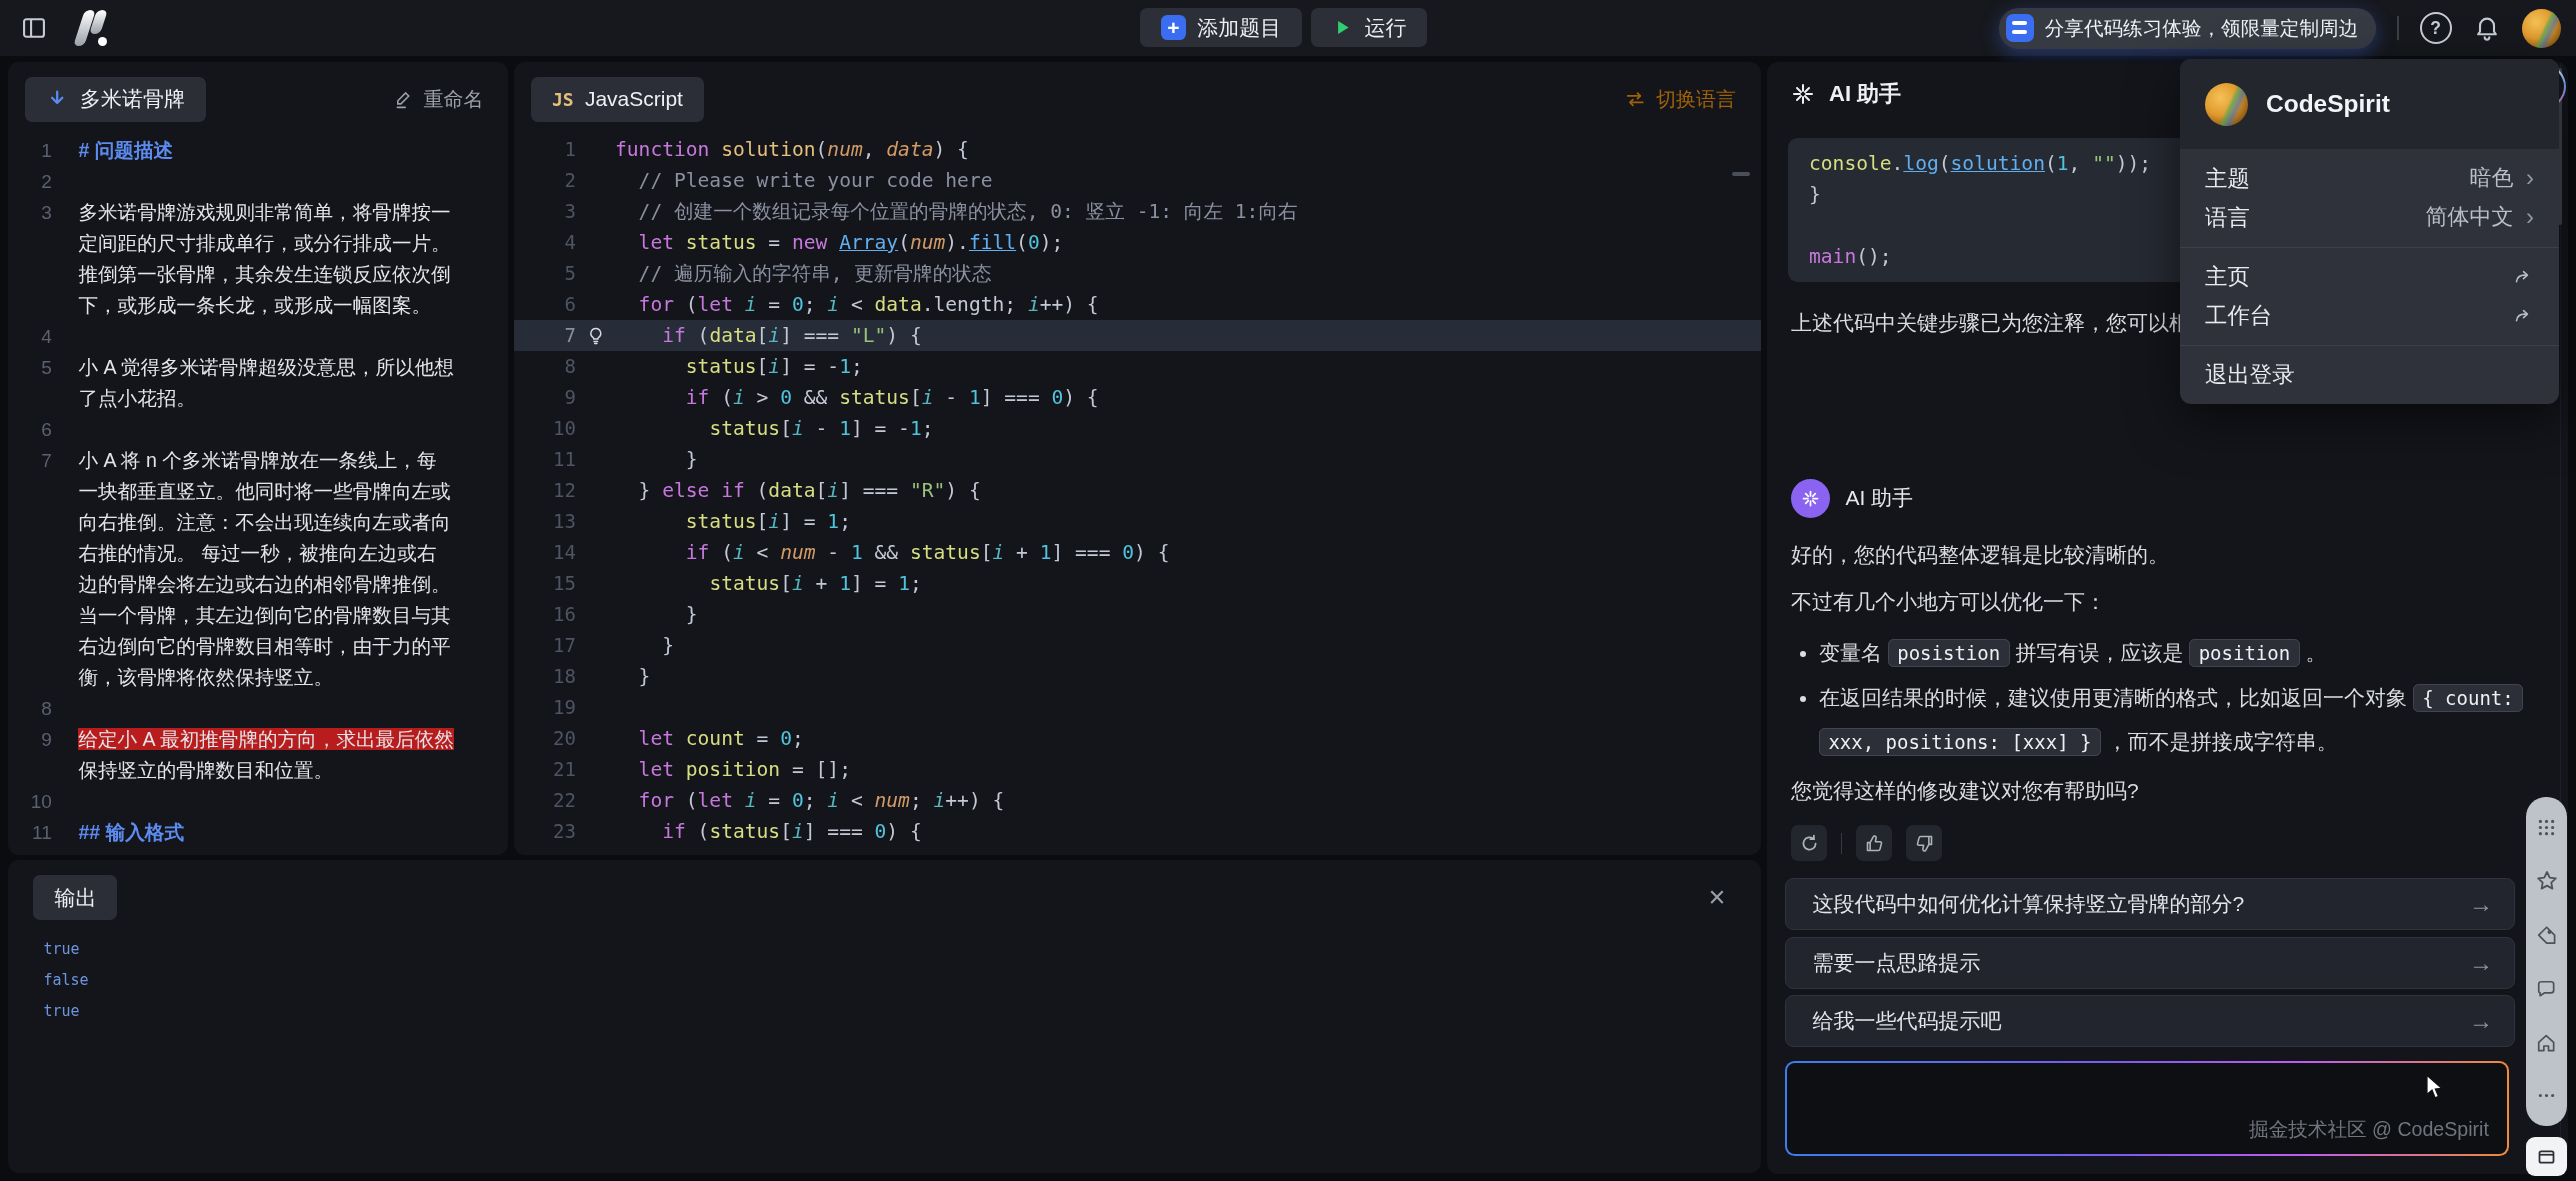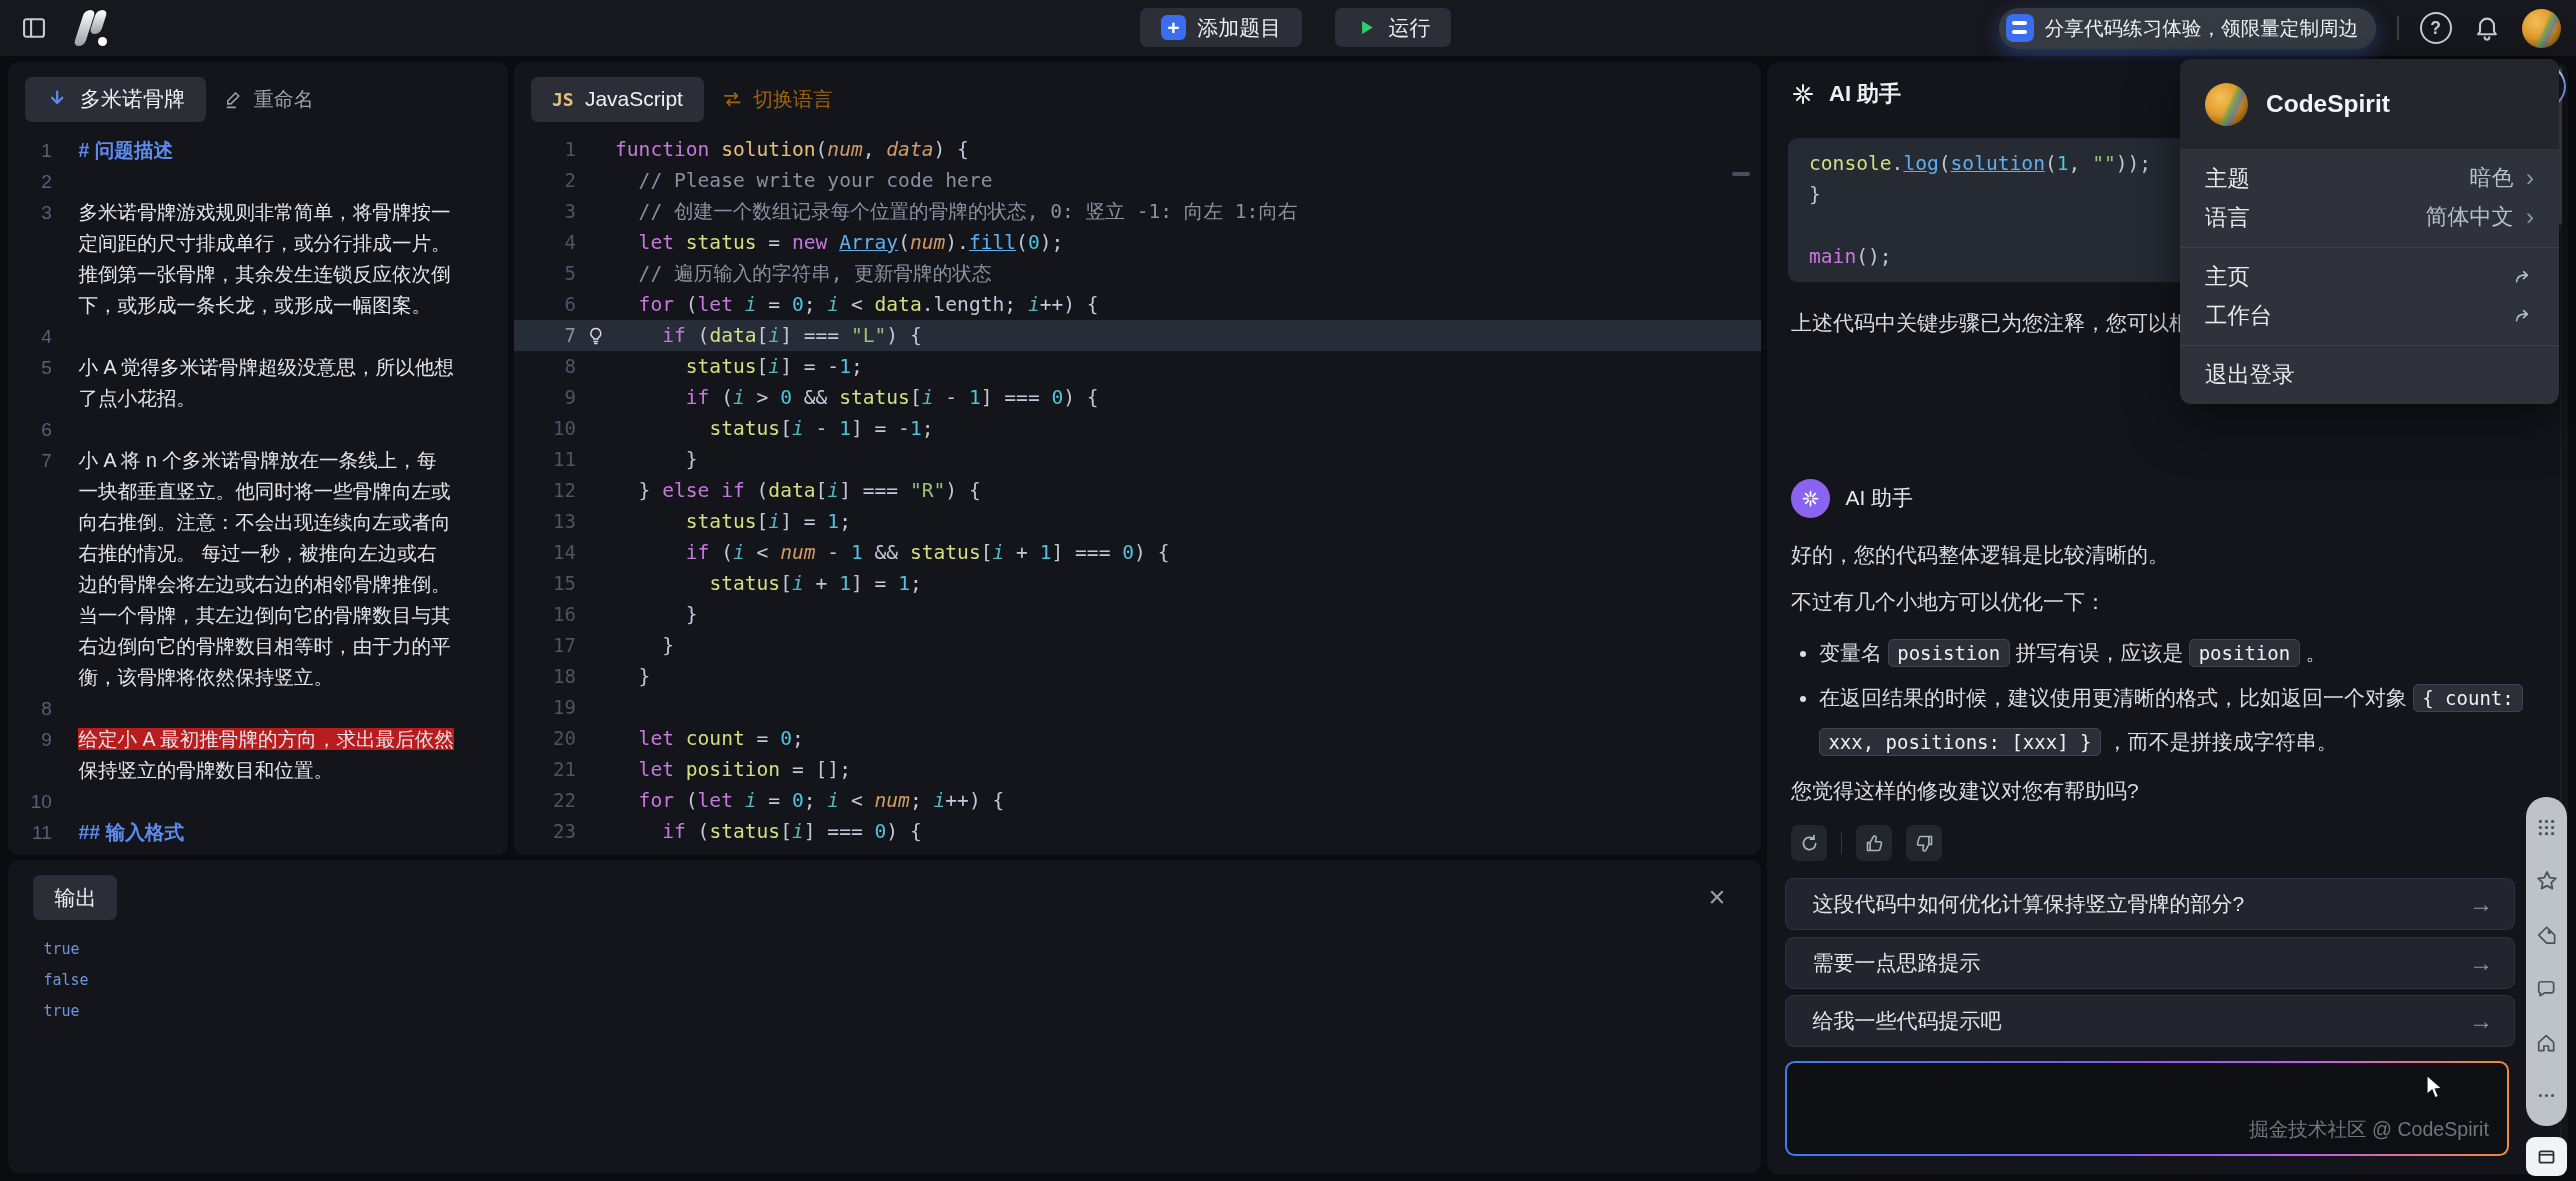--- a/index.html
+++ b/index.html
@@ -7,21 +7,21 @@
   .app{position:relative;width:2576px;height:1182px;background:#0b0c0f;}
 
   
   .topbar{position:absolute;left:0;top:0;width:100%;height:56px;background:#17181d;display:flex;align-items:center;}
   .tb-left{display:flex;align-items:center;gap:31px;padding-left:19.6px;}
   .icon-btn{display:flex;align-items:center;justify-content:center;cursor:pointer;color:#c7ccd4;}
   .logo{display:flex;align-items:flex-end;gap:3.5px;}
   .logo .bar{width:11.2px;border-radius:6.3px;background:linear-gradient(180deg,#ffffff,#9aa0a8);transform:skewX(-18deg);}
   .logo .b1{height:36px;} .logo .b2{height:24px;margin-bottom:12.6px;}
   .logo .dot{width:9px;height:9px;border-radius:50%;background:#fff;margin-left:-9.8px;}
-  .tb-center{position:absolute;left:1140px;top:8.4px;display:flex;gap:33px;}
+  .tb-center{position:absolute;left:1140px;top:8.4px;display:flex;gap:9px;}
   .tb-btn{height:39px;background:#2c2f37;border-radius:7px;display:flex;align-items:center;gap:11.2px;
     padding:0 21px;font-size:21px;color:#eceef2;cursor:pointer;}
   .plus-sq{width:25px;height:25px;border-radius:6.3px;background:var(--accent);display:flex;align-items:center;justify-content:center;}
   .plus-sq:before{content:"+";color:#fff;font-size:21px;font-weight:bold;line-height:1;margin-top:-1.4px;}
   .tb-right{position:absolute;right:15.4px;top:0;height:56px;display:flex;align-items:center;gap:21px;text-align:right;}
   .promo{height:41px;border-radius:20px;background:#363a43;display:flex;align-items:center;gap:11.2px;
     padding:0 18px 0 7px;font-size:19.6px;color:#f0f2f6;cursor:pointer;
     box-shadow:0 5.6px 19.6px rgba(64,110,240,.38);}
   .promo-ic{width:28px;height:28px;border-radius:7px;background:var(--accent);position:relative;}
   .promo-ic:before,.promo-ic:after{content:"";position:absolute;left:6.3px;right:6.3px;height:3.5px;border-radius:2.1px;background:#fff;}
@@ -34,21 +34,21 @@
   .avatar:after{content:"";position:absolute;inset:0;
     background:linear-gradient(115deg,transparent 52%,rgba(70,170,90,.65) 58%,rgba(50,110,210,.55) 68%,transparent 76%);}
 
   
   .panel{position:absolute;background:#14151b;border-radius:11.2px;}
   .p-problem{left:8.4px;top:62px;width:500px;height:793px;overflow:hidden;}
   .p-editor{left:514px;top:62px;width:1247px;height:793px;overflow:hidden;}
   .p-output{left:8.4px;top:860px;width:1753px;height:313px;overflow:hidden;}
   .p-ai{left:1767px;top:62px;width:801px;height:1112px;overflow:hidden;}
 
-  .panel-head{height:62px;display:flex;align-items:center;justify-content:flex-start;padding:12.6px 25px 0 17px;box-sizing:border-box;gap:17px;}
+  .panel-head{height:62px;display:flex;align-items:center;justify-content:space-between;padding:12.6px 25px 0 17px;box-sizing:border-box;gap:17px;}
   .chip-tab{height:45px;background:#2b2e37;border-radius:7px;display:flex;align-items:center;gap:11.2px;
     padding:0 21px;font-size:21px;color:#eef0f4;cursor:pointer;}
   .ghost-btn{display:flex;align-items:center;gap:9.8px;font-size:20px;color:#9aa0a8;cursor:pointer;}
 
   
   .prob-body{padding:11.2px 0 0 0;}
   .prow{display:flex;align-items:flex-start;}
   .prow .ln{width:70px;flex:none;text-align:right;padding-right:26.6px;box-sizing:border-box;
     color:#59616f;font-size:19px;line-height:31px;}
   .prow .ptext{width:376px;flex:none;font-size:19.6px;line-height:31px;color:#e2e5ea;min-height:31px;word-break:break-all;}

